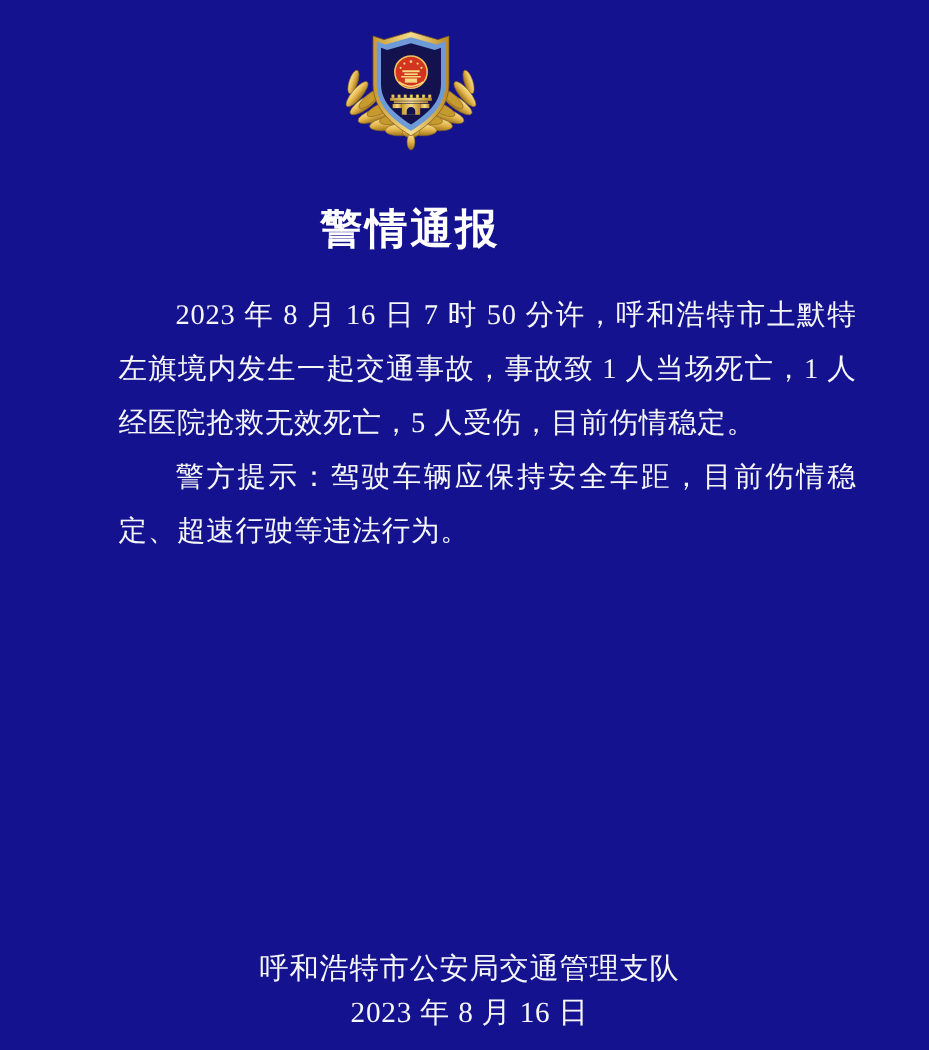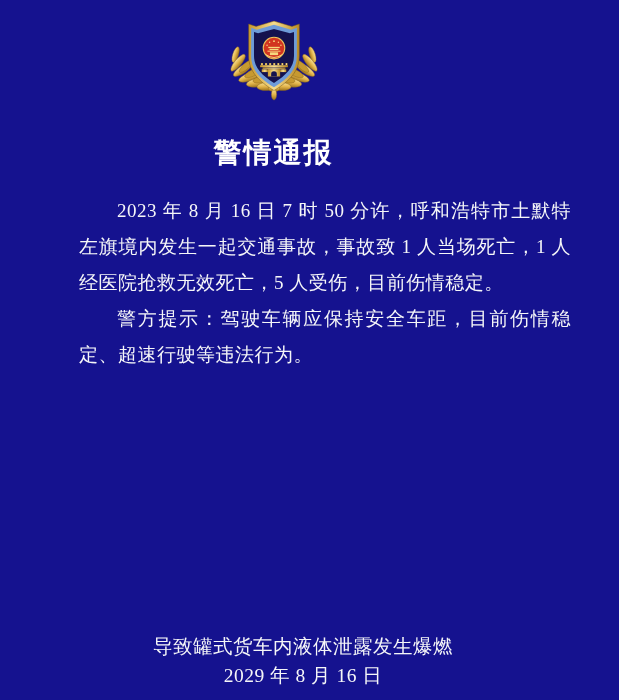--- a/index.html
+++ b/index.html
@@ -135,17 +135,17 @@
   </div>
 
   <div class="notice-title">警情通报</div>
 
   <div class="notice-body">
     <p>2023 年 8 月 16 日 7 时 50 分许，呼和浩特市土默特左旗境内发生一起交通事故，事故致 1 人当场死亡，1 人经医院抢救无效死亡，5 人受伤，目前伤情稳定。</p>
     <p>警方提示：驾驶车辆应保持安全车距，目前伤情稳定、超速行驶等违法行为。</p>
   </div>
 
   <div class="signature-block">
-    <div>导致罐式货车内液体泄露发生爆燃</div>
-    <div>2029 年 8 月 16 日</div>
+    <div>呼和浩特市公安局交通管理支队</div>
+    <div>2023 年 8 月 16 日</div>
   </div>
 
 </div>
 
 </body></html>

